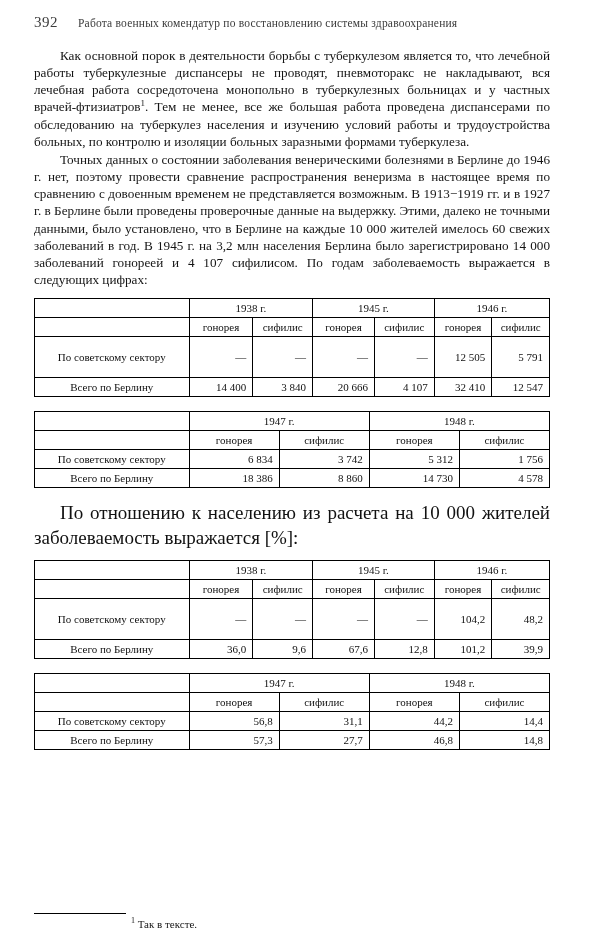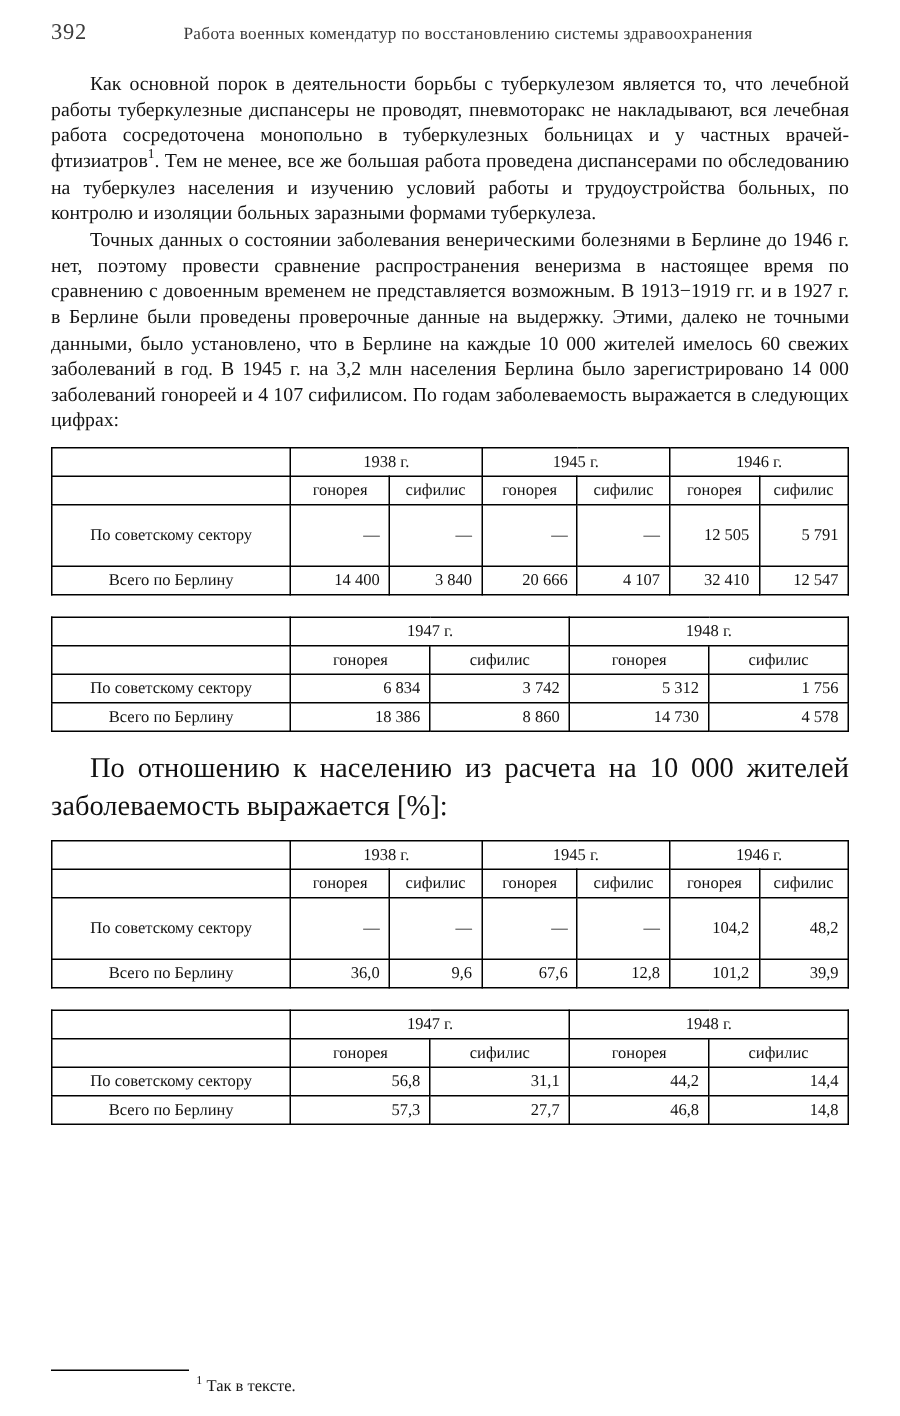--- a/index.html
+++ b/index.html
@@ -12,38 +12,37 @@
     background: #ffffff;
     font-family: "Liberation Serif", serif;
     color: #111111;
     overflow: hidden;
   }
   .page {
     position: relative;
     width: 600px;
     height: 944px;
     box-sizing: border-box;
-    padding: 14px 34px 0 34px;
+    padding: 14px 50px 0 34px;
   }
   .header {
     display: flex;
     align-items: baseline;
     border-bottom: none;
     margin-bottom: 16px;
   }
   .page-number {
     font-size: 15px;
     color: #3b3b3b;
     width: 44px;
     flex: 0 0 44px;
     letter-spacing: 0.5px;
   }
   .running-title {
     flex: 1;
-    text-align: center;
     font-size: 11.5px;
     color: #3a3a3a;
     letter-spacing: 0.2px;
     padding-right: 20px;
   }
   .body-text {
     font-size: 13.2px;
     line-height: 1.30;
     text-align: justify;
     text-justify: inter-word;

